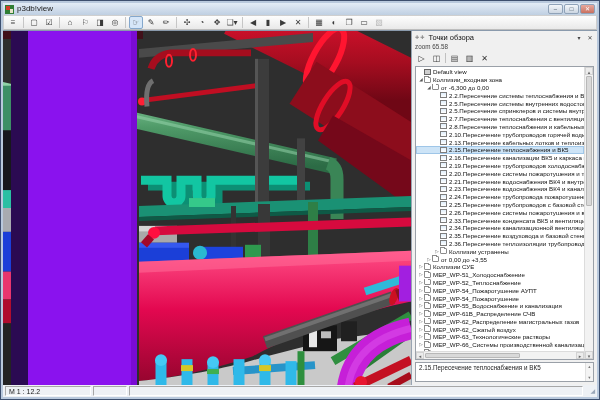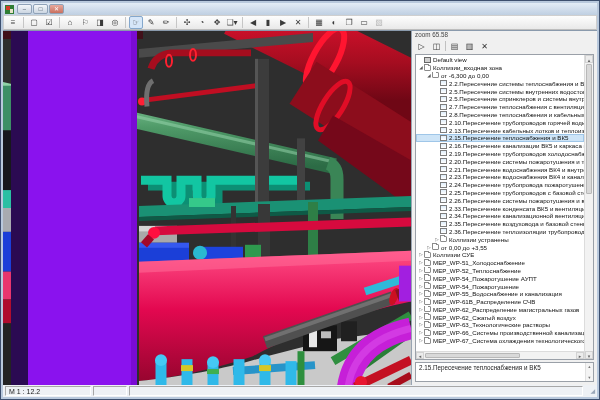--- a/index.html
+++ b/index.html
@@ -82,20 +82,21 @@
 <body>
 
 <div class="win">
 
   <div class="titlebar">
     <svg class="appicon" viewBox="0 0 9 9">
       <rect width="9" height="9" fill="#2f7d34"></rect>
       <rect x="1" y="1" width="4" height="4" fill="#d23b2a"></rect>
       <rect x="5" y="4" width="3" height="4" fill="#e8e2c9"></rect>
     </svg>
+    <div class="title">p3db!view</div>
     <div class="winbtns" id="win-controls">
         <div class="wbtn">–</div>
         <div class="wbtn">□</div>
         <div class="wbtn close">✕</div>
       </div>
   </div>
 
   <div class="toolbar" id="main-toolbar">
       <div class="tbtn">≡</div>
       <div class="tsep"></div>
@@ -267,20 +268,26 @@
 
         <g>
           <rect x="8" y="0" width="17" height="356" fill="#2b0a52"></rect>
           <rect x="25" y="0" width="108" height="356" fill="#8a12ee"></rect>
           <rect x="128" y="0" width="6" height="356" fill="#7a0bd4"></rect>
         </g>
       </svg>
     </div>
 
     <div class="panel">
+      <div class="phead">
+        <span class="hicon" id="phead-icons"><span style="margin-right: 1px;">✚</span><span style="margin-right: 1px;">✚</span></span>
+        <span class="ptitle">Точки обзора</span>
+        <span class="pctl">▾</span>
+        <span class="pctl">✕</span>
+      </div>
       <div class="pzoom">zoom 65.58</div>
       <div class="ptb" id="panel-toolbar">
           <div class="pbtn">▷</div>
           <div class="pbtn">◫</div>
           <div class="psep"></div>
           <div class="pbtn">▤</div>
           <div class="pbtn">▥</div>
           <div class="pbtn">✕</div>
         </div>
 

